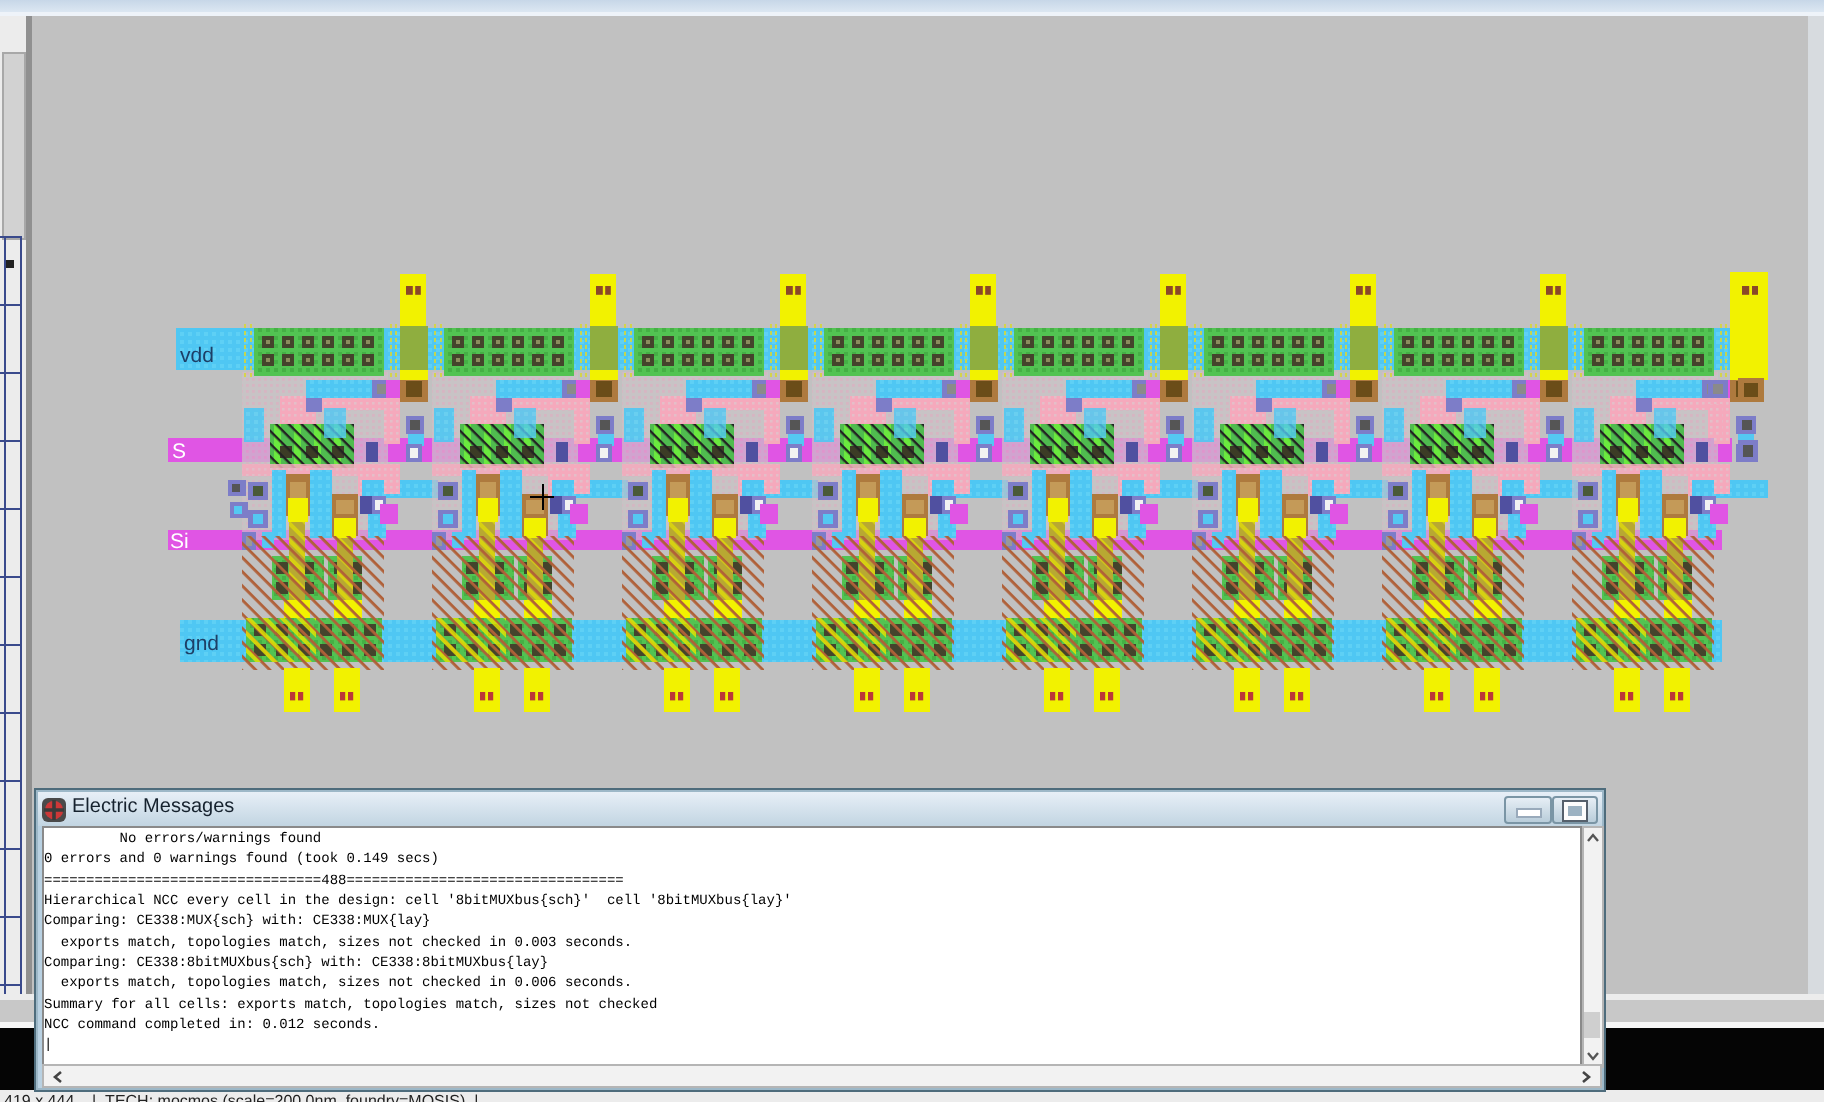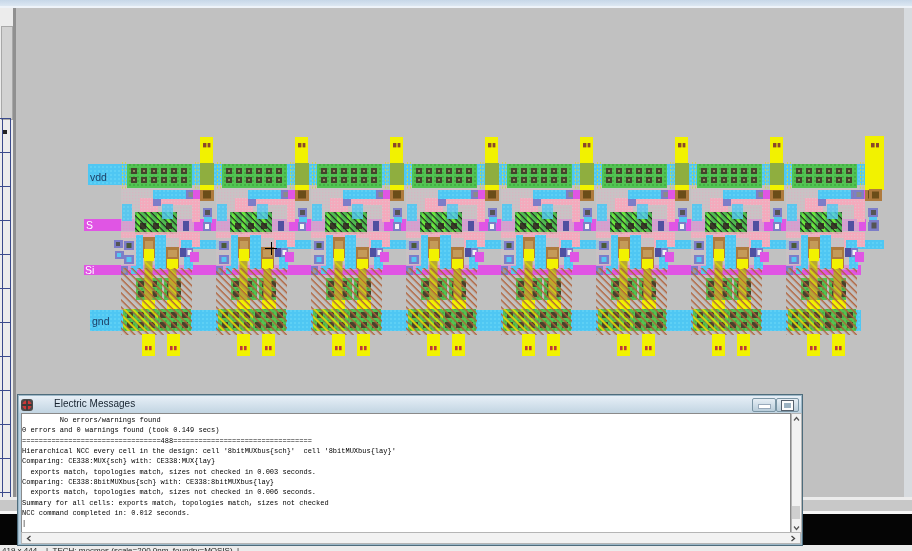--- a/index.html
+++ b/index.html
@@ -272,21 +272,21 @@
 
 <div class="a" style="left:17px;top:394px;width:784px;height:150px;background:#b9d1e2;border:1px solid #4e6c7c;box-shadow:0 0 0 1px #9db8c8 inset;">
 
   <div class="a" style="left:1px;top:1px;width:782px;height:17px;background:linear-gradient(#e7eff7,#c2d5e2);"></div>
 
   <svg class="a" style="left:3px;top:4px" width="12" height="12" viewBox="0 0 12 12">
     <rect x="0" y="0" width="12" height="12" rx="3" fill="#4a4a4a"></rect>
     <circle cx="6" cy="6" r="4.6" fill="#cc3838"></circle>
     <path d="M1 6 h10 M6 1 v10" stroke="#3a3a3a" stroke-width="1.8"></path>
   </svg>
-  <div class="a" style="left:36px;top:3px;font-size:10px;color:#16222e;">Electric Messages</div>
+  <div class="a" style="left:18px;top:3px;font-size:10px;color:#16222e;">Electric Messages</div>
 
   <div class="a" style="left:734px;top:3px;width:22px;height:12px;background:linear-gradient(#e6eef5,#b9cdda);border:1px solid #7a95a5;border-radius:2px;">
     <div class="a" style="left:5px;top:5px;width:11px;height:3px;background:#fff;border:1px solid #9ab;"></div>
   </div>
   <div class="a" style="left:758px;top:3px;width:21px;height:12px;background:linear-gradient(#e6eef5,#b9cdda);border:1px solid #7a95a5;border-radius:2px;">
     <div class="a" style="left:5px;top:2px;width:7px;height:5px;background:#9cb2c2;border:2px solid #fdfdfd;box-shadow:0 0 0 1px #55606c;"></div>
   </div>
 
   <div class="a" style="left:3px;top:18px;width:768px;height:119px;background:#fff;border:1px solid #8a8a8a;overflow:hidden;font-family:'Liberation Mono',monospace;font-size:7px;line-height:10.35px;color:#000;white-space:pre;"><span style="display:block;margin-top:1px">         No errors/warnings found</span><span style="display:block">0 errors and 0 warnings found (took 0.149 secs)</span><span style="display:block">=================================488=================================</span><span style="display:block">Hierarchical NCC every cell in the design: cell '8bitMUXbus{sch}'  cell '8bitMUXbus{lay}'</span><span style="display:block">Comparing: CE338:MUX{sch} with: CE338:MUX{lay}</span><span style="display:block">  exports match, topologies match, sizes not checked in 0.003 seconds.</span><span style="display:block">Comparing: CE338:8bitMUXbus{sch} with: CE338:8bitMUXbus{lay}</span><span style="display:block">  exports match, topologies match, sizes not checked in 0.006 seconds.</span><span style="display:block">Summary for all cells: exports match, topologies match, sizes not checked</span><span style="display:block">NCC command completed in: 0.012 seconds.</span><span style="display:block">|</span>
   </div>

